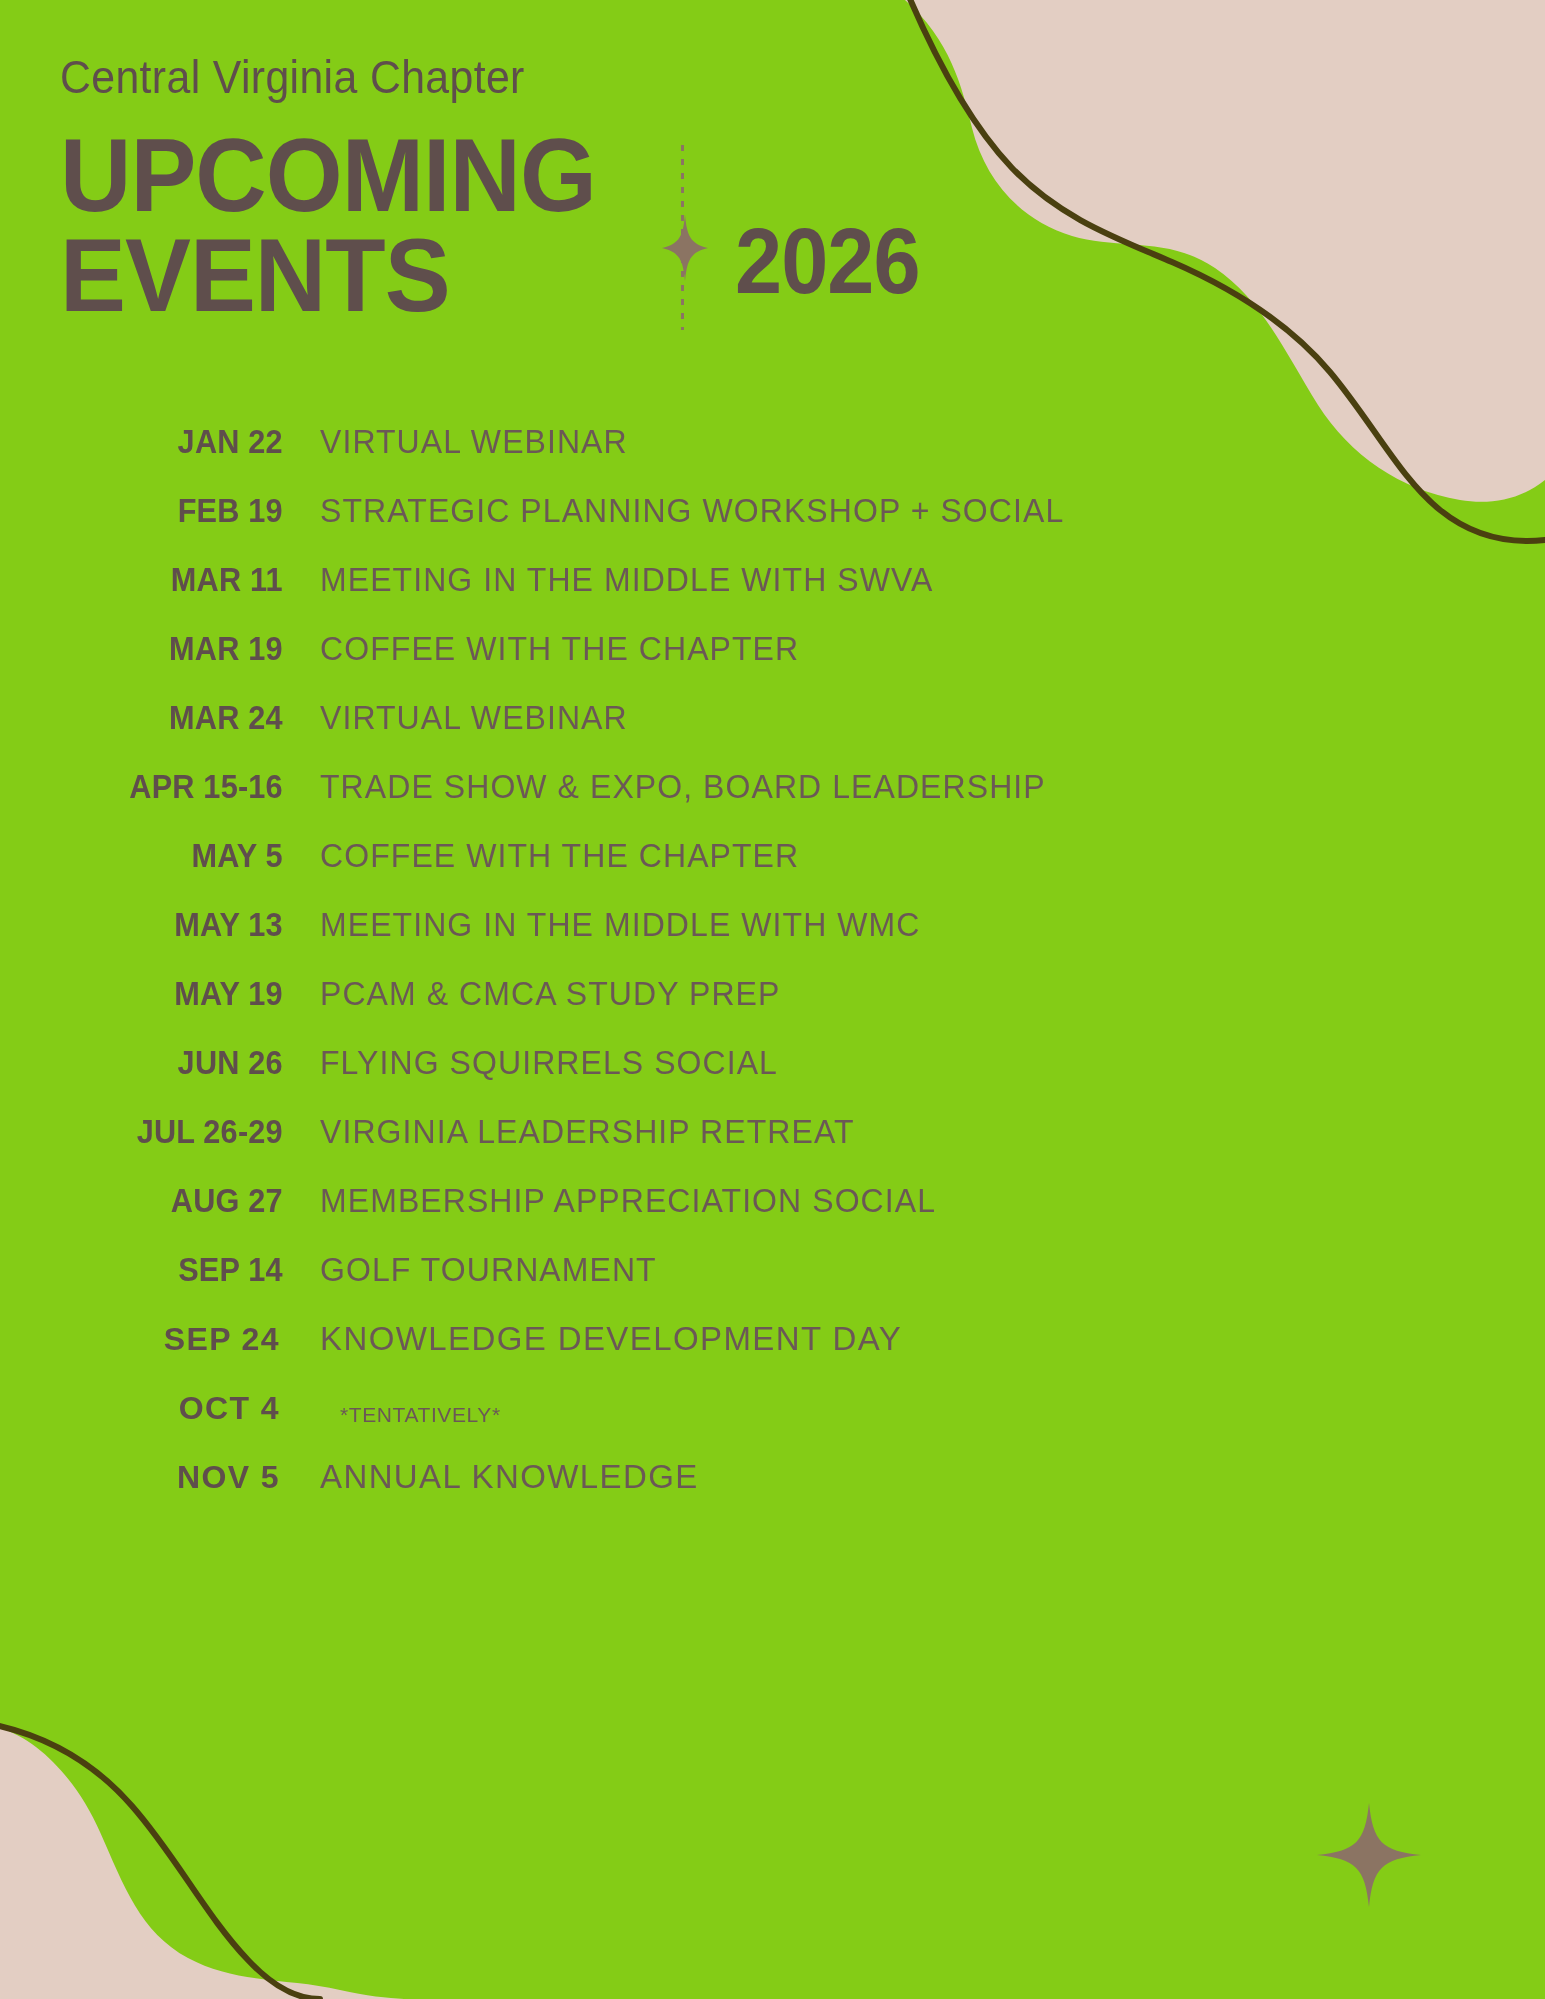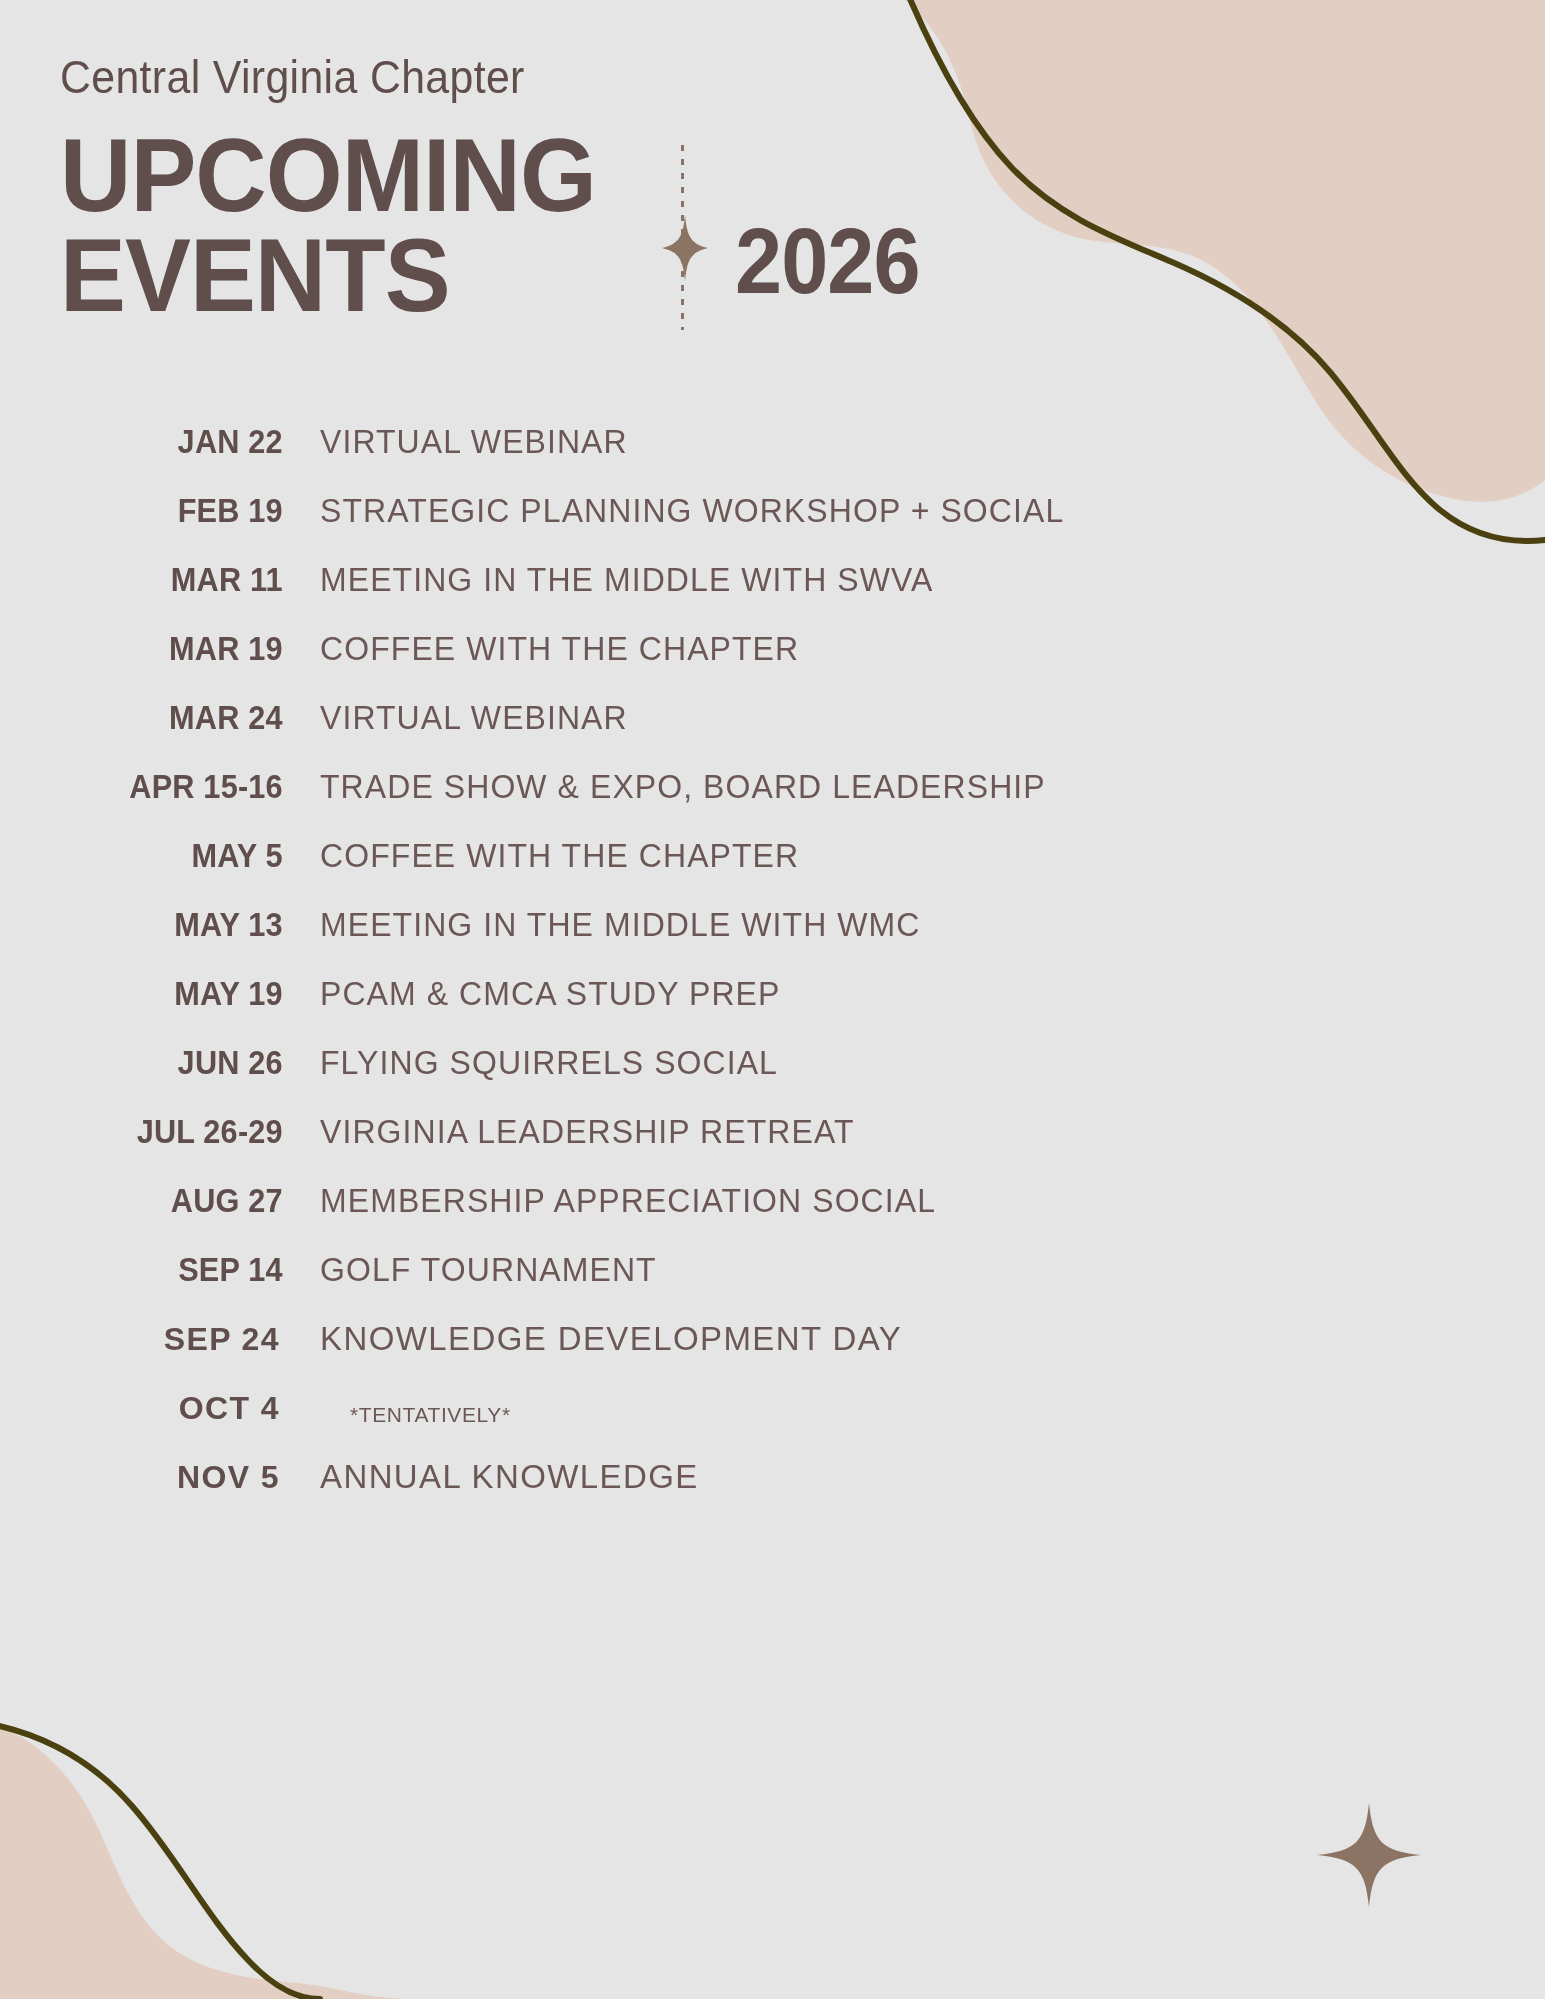--- a/index.html
+++ b/index.html
@@ -7,21 +7,21 @@
     padding: 0;
     background: #ffffff;
   }
   body {
     font-family: "Liberation Sans", sans-serif;
   }
   .poster {
     position: relative;
     width: 1545px;
     height: 1999px;
-    background: #e5e5e5;
+    background: #84cc16;
     overflow: hidden;
   }
 
   
   .decor-svg {
     position: absolute;
     top: 0; left: 0;
     width: 1545px;
     height: 1999px;
     pointer-events: none;
@@ -141,21 +141,21 @@
     letter-spacing: 1.4px;
     transform: scaleX(1);
   }
 
   .event-note {
     font-family: "Liberation Sans", sans-serif;
     font-weight: 400;
     font-size: 21px;
     letter-spacing: 0.6px;
     color: #6B5856;
-    margin-left: 30px;
+    margin-left: 20px;
     white-space: nowrap;
   }
 
   
   .star {
     display: block;
   }
   .star-small {
     position: absolute;
     left: 662px;

